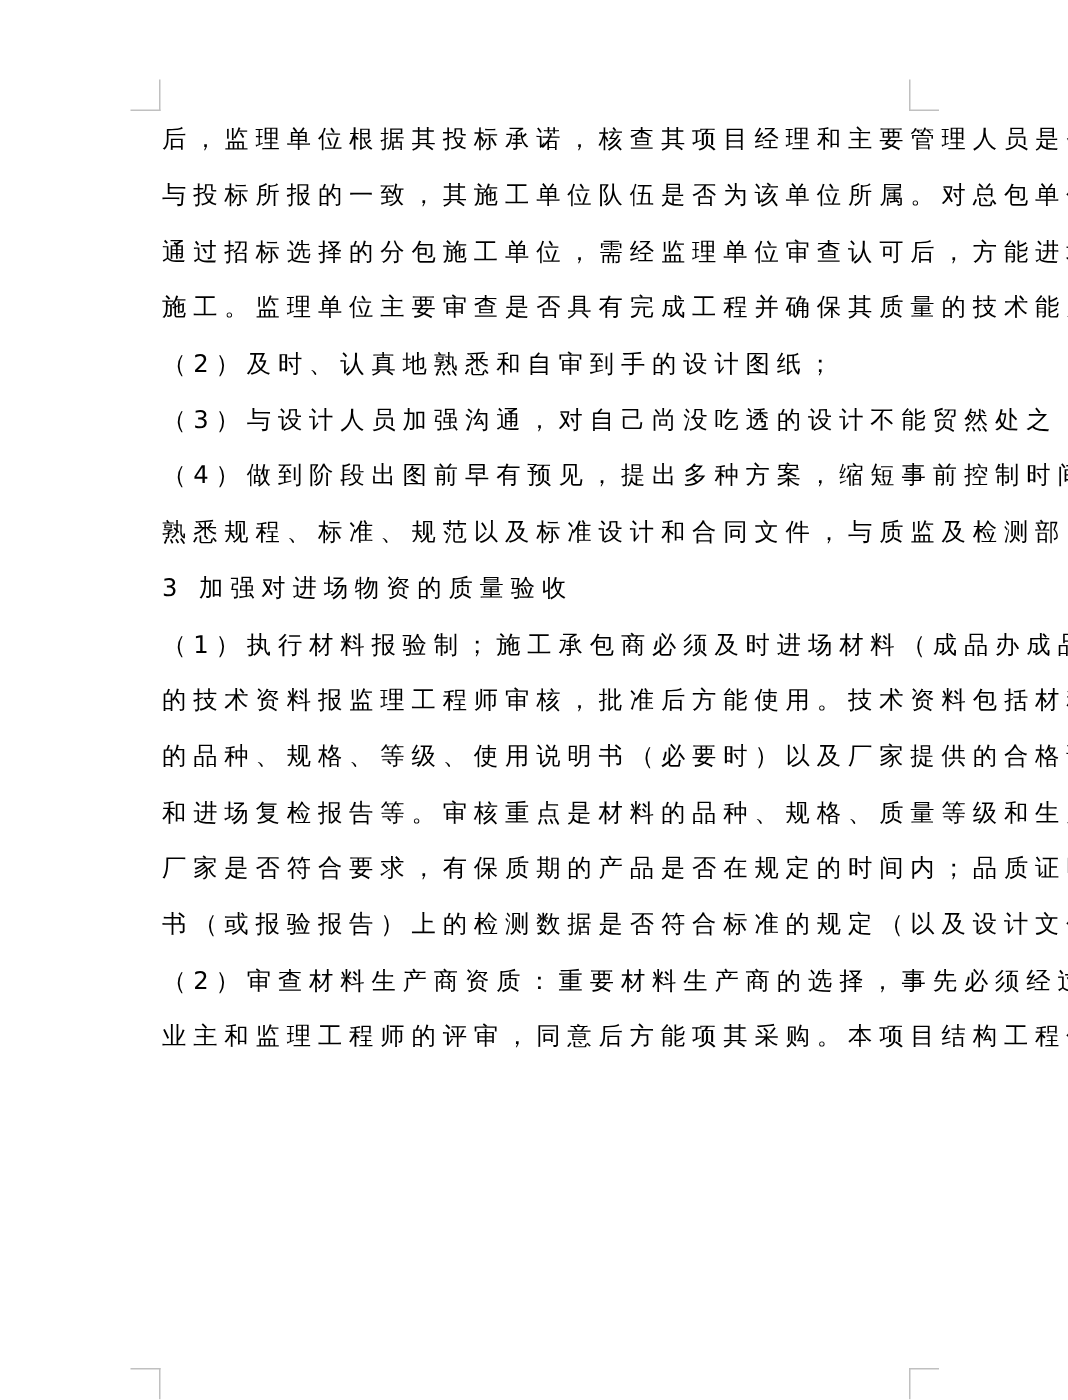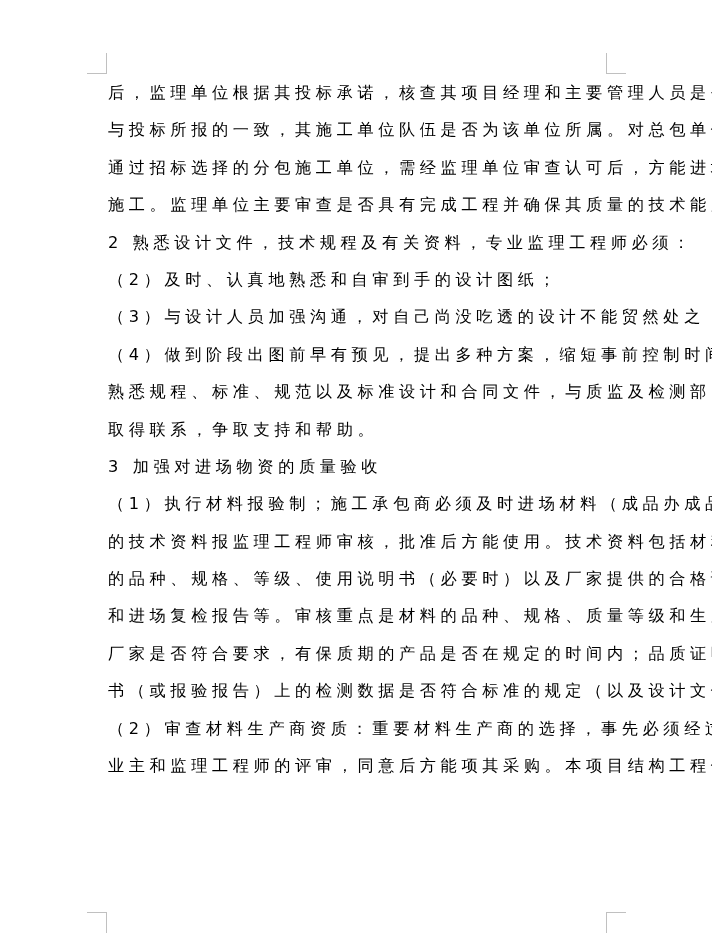--- a/index.html
+++ b/index.html
@@ -59,26 +59,24 @@
   <div class="corner tl"></div>
   <div class="corner tr"></div>
   <div class="corner bl"></div>
   <div class="corner br"></div>
 
   <div class="body-text">
     <div class="line narrow">后，监理单位根据其投标承诺，核查其项目经理和主要管理人员是否</div>
     <div class="line narrow">与投标所报的一致，其施工单位队伍是否为该单位所属。对总包单位</div>
     <div class="line narrow">通过招标选择的分包施工单位，需经监理单位审查认可后，方能进场</div>
     <div class="line narrow">施工。监理单位主要审查是否具有完成工程并确保其质量的技术能力</div>
-    <div class="line narrow">2 熟悉设计文件，技术规程及有关资料，专业监理工程师必须：</div>
     <div class="line narrow">（2）及时、认真地熟悉和自审到手的设计图纸；</div>
     <div class="line narrow">（3）与设计人员加强沟通，对自己尚没吃透的设计不能贸然处之，</div>
     <div class="line narrow">（4）做到阶段出图前早有预见，提出多种方案，缩短事前控制时间。</div>
     <div class="line narrow">熟悉规程、标准、规范以及标准设计和合同文件，与质监及检测部门</div>
-    <div class="line narrow">取得联系，争取支持和帮助。</div>
     <div class="line narrow">3 加强对进场物资的质量验收</div>
     <div class="line narrow">（1）执行材料报验制；施工承包商必须及时进场材料（成品办成品）</div>
     <div class="line narrow">的技术资料报监理工程师审核，批准后方能使用。技术资料包括材料</div>
     <div class="line narrow">的品种、规格、等级、使用说明书（必要时）以及厂家提供的合格证</div>
     <div class="line narrow">和进场复检报告等。审核重点是材料的品种、规格、质量等级和生产</div>
     <div class="line narrow">厂家是否符合要求，有保质期的产品是否在规定的时间内；品质证明</div>
     <div class="line narrow">书（或报验报告）上的检测数据是否符合标准的规定（以及设计文件）</div>
     <div class="line narrow">（2）审查材料生产商资质：重要材料生产商的选择，事先必须经过</div>
     <div class="line narrow">业主和监理工程师的评审，同意后方能项其采购。本项目结构工程使</div>
   </div>

